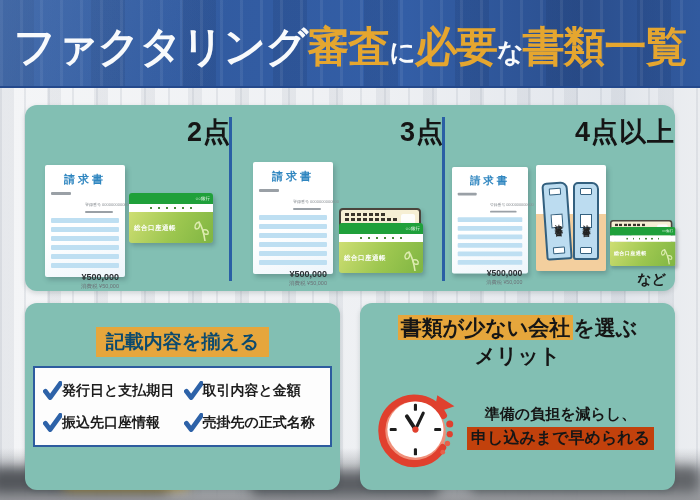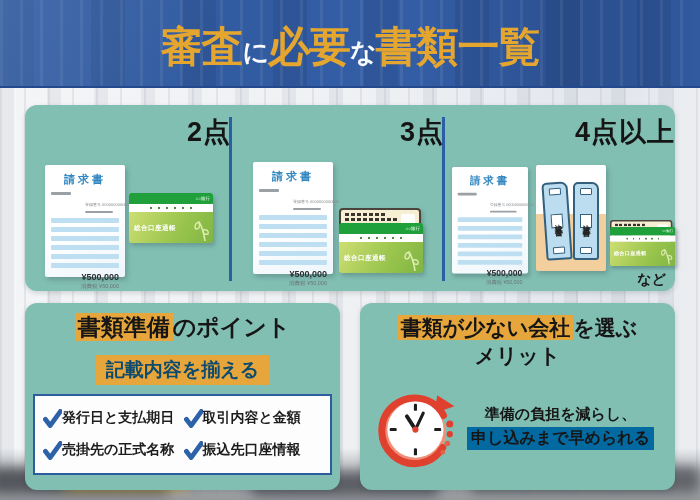--- a/index.html
+++ b/index.html
@@ -124,37 +124,38 @@
   .check-item { display:flex; align-items:center; font-size:14px; font-weight:800; color:#1c1c1c; white-space:nowrap; }
   .check-item svg { flex:none; }
 
   
   .panel-merit { text-align:center; padding-top:11px; }
   .mp-title { font-size:21px; font-weight:800; color:#161616; line-height:1.35; }
   .mp-content { display:flex; margin-top:14px; padding:0 10px 0 18px; align-items:center; }
   .mp-clock { flex:none; width:78px; height:86px; }
   .mp-texts { flex:1; }
   .mp-l1 { font-size:15px; font-weight:800; color:#161616; }
-  .mp-l2 { display:inline-block; margin-top:3px; font-size:16px; font-weight:800; color:#161616; background:#0369a1; padding:1px 4px; }
+  .mp-l2 { display:inline-block; margin-top:3px; font-size:16px; font-weight:800; color:#161616; background:#c2410c; padding:1px 4px; }
   .mp-l3 { display:inline-block; margin-top:17px; font-size:16px; font-weight:800; color:#161616; background:#e6a63c; padding:1px 6px; }
 </style>
 </head>
 <body>
 
 <div class="stage">
 
   <div class="bg-photo"></div>
   <div class="street">
     <i class="blob b1"></i>
     <i class="blob taxi"></i>
     <i class="blob b2"></i>
     <i class="blob b3"></i>
   </div>
 
   <div class="hero">
+    <span class="t-big c-white">ファクタリング</span>
     <span class="t-big c-gold">審査</span>
     <span class="t-small c-white">に</span>
     <span class="t-big c-gold">必要</span>
     <span class="t-small c-white">な</span>
     <span class="t-big c-gold">書類一覧</span>
   </div>
 
   <div class="panel panel-docs">
 
     <div class="doc-col c1">
@@ -337,46 +338,45 @@
             <path d="M12 14 C16 13 18 15 17 18 C13 19 12 17 12 14 Z" fill="none" stroke="#dcebae" stroke-width="1.4"></path>
           </svg>
         </div>
       </div>
 
       <div class="etc">など</div>
     </div>
   </div>
 
   <div class="panel panel-points">
-    <div class="pp-title"><span class="hl">書類準備</span><span>のポイント</span></div>
     <div><span class="pp-sub">記載内容を揃える</span></div>
     <div class="pp-box">
       <div class="check-item">
         <svg width="19" height="19" viewBox="0 0 24 24">
             <path d="M3 13l6 8L22 3" stroke="#2d62a8" stroke-width="6" fill="none" stroke-linecap="round" stroke-linejoin="round"></path>
           </svg>
         <span>発行日と支払期日</span>
       </div>
       <div class="check-item">
         <svg width="19" height="19" viewBox="0 0 24 24">
             <path d="M3 13l6 8L22 3" stroke="#2d62a8" stroke-width="6" fill="none" stroke-linecap="round" stroke-linejoin="round"></path>
           </svg>
         <span>取引内容と金額</span>
       </div>
       <div class="check-item">
         <svg width="19" height="19" viewBox="0 0 24 24">
             <path d="M3 13l6 8L22 3" stroke="#2d62a8" stroke-width="6" fill="none" stroke-linecap="round" stroke-linejoin="round"></path>
           </svg>
-        <span>売掛先の正式名称</span>
+        <span>振込先口座情報</span>
       </div>
       <div class="check-item">
         <svg width="19" height="19" viewBox="0 0 24 24">
             <path d="M3 13l6 8L22 3" stroke="#2d62a8" stroke-width="6" fill="none" stroke-linecap="round" stroke-linejoin="round"></path>
           </svg>
-        <span>振込先口座情報</span>
+        <span>売掛先の正式名称</span>
       </div>
     </div>
   </div>
 
   <div class="panel panel-merit">
     <div class="mp-title">
       <span class="hl">書類が少ない会社</span><span>を選ぶ</span><br>
       <span>メリット</span>
     </div>
     <div class="mp-content">

